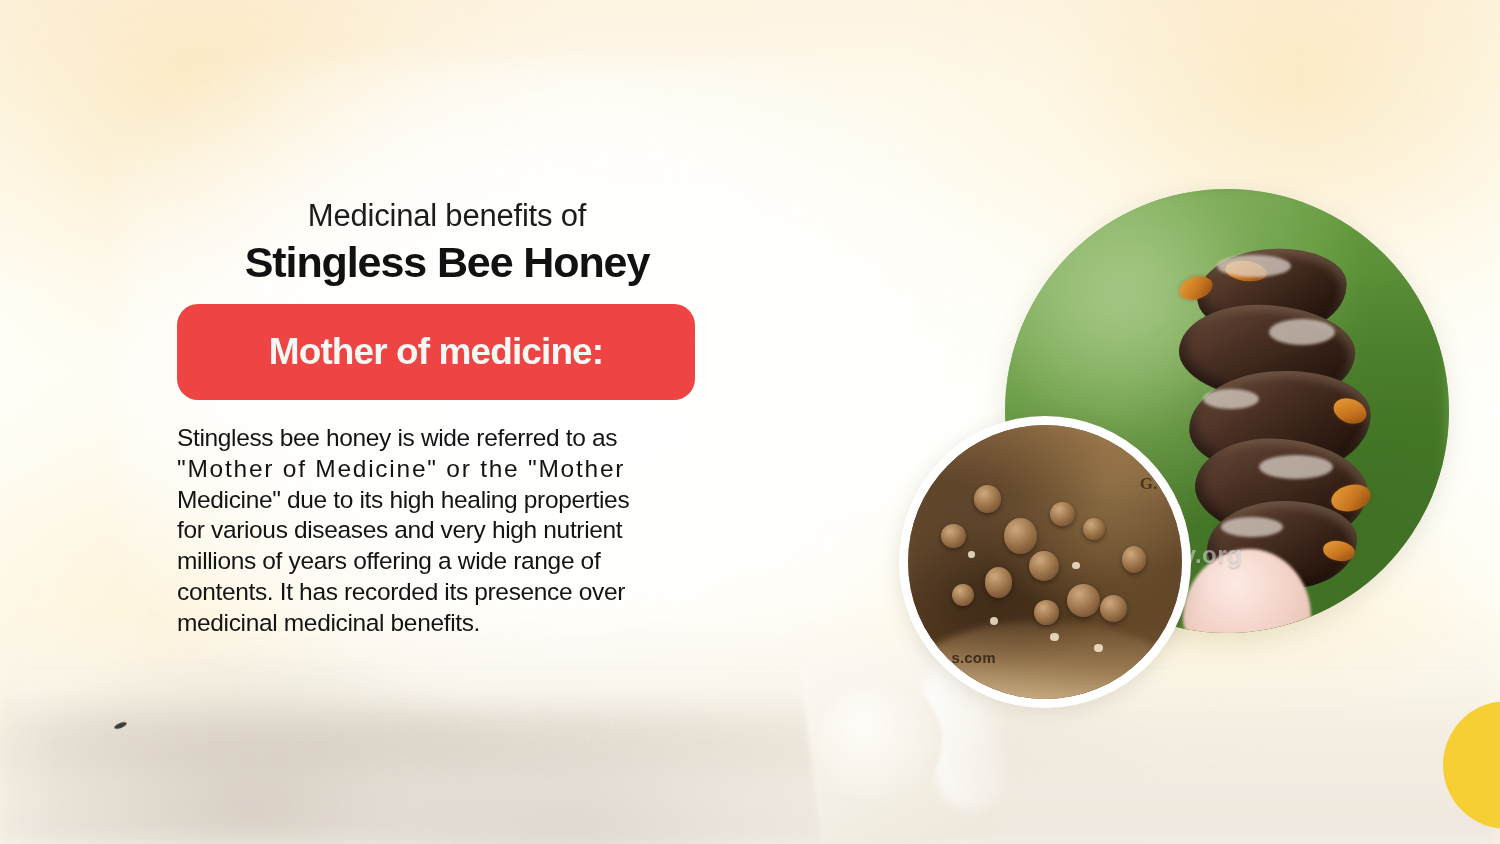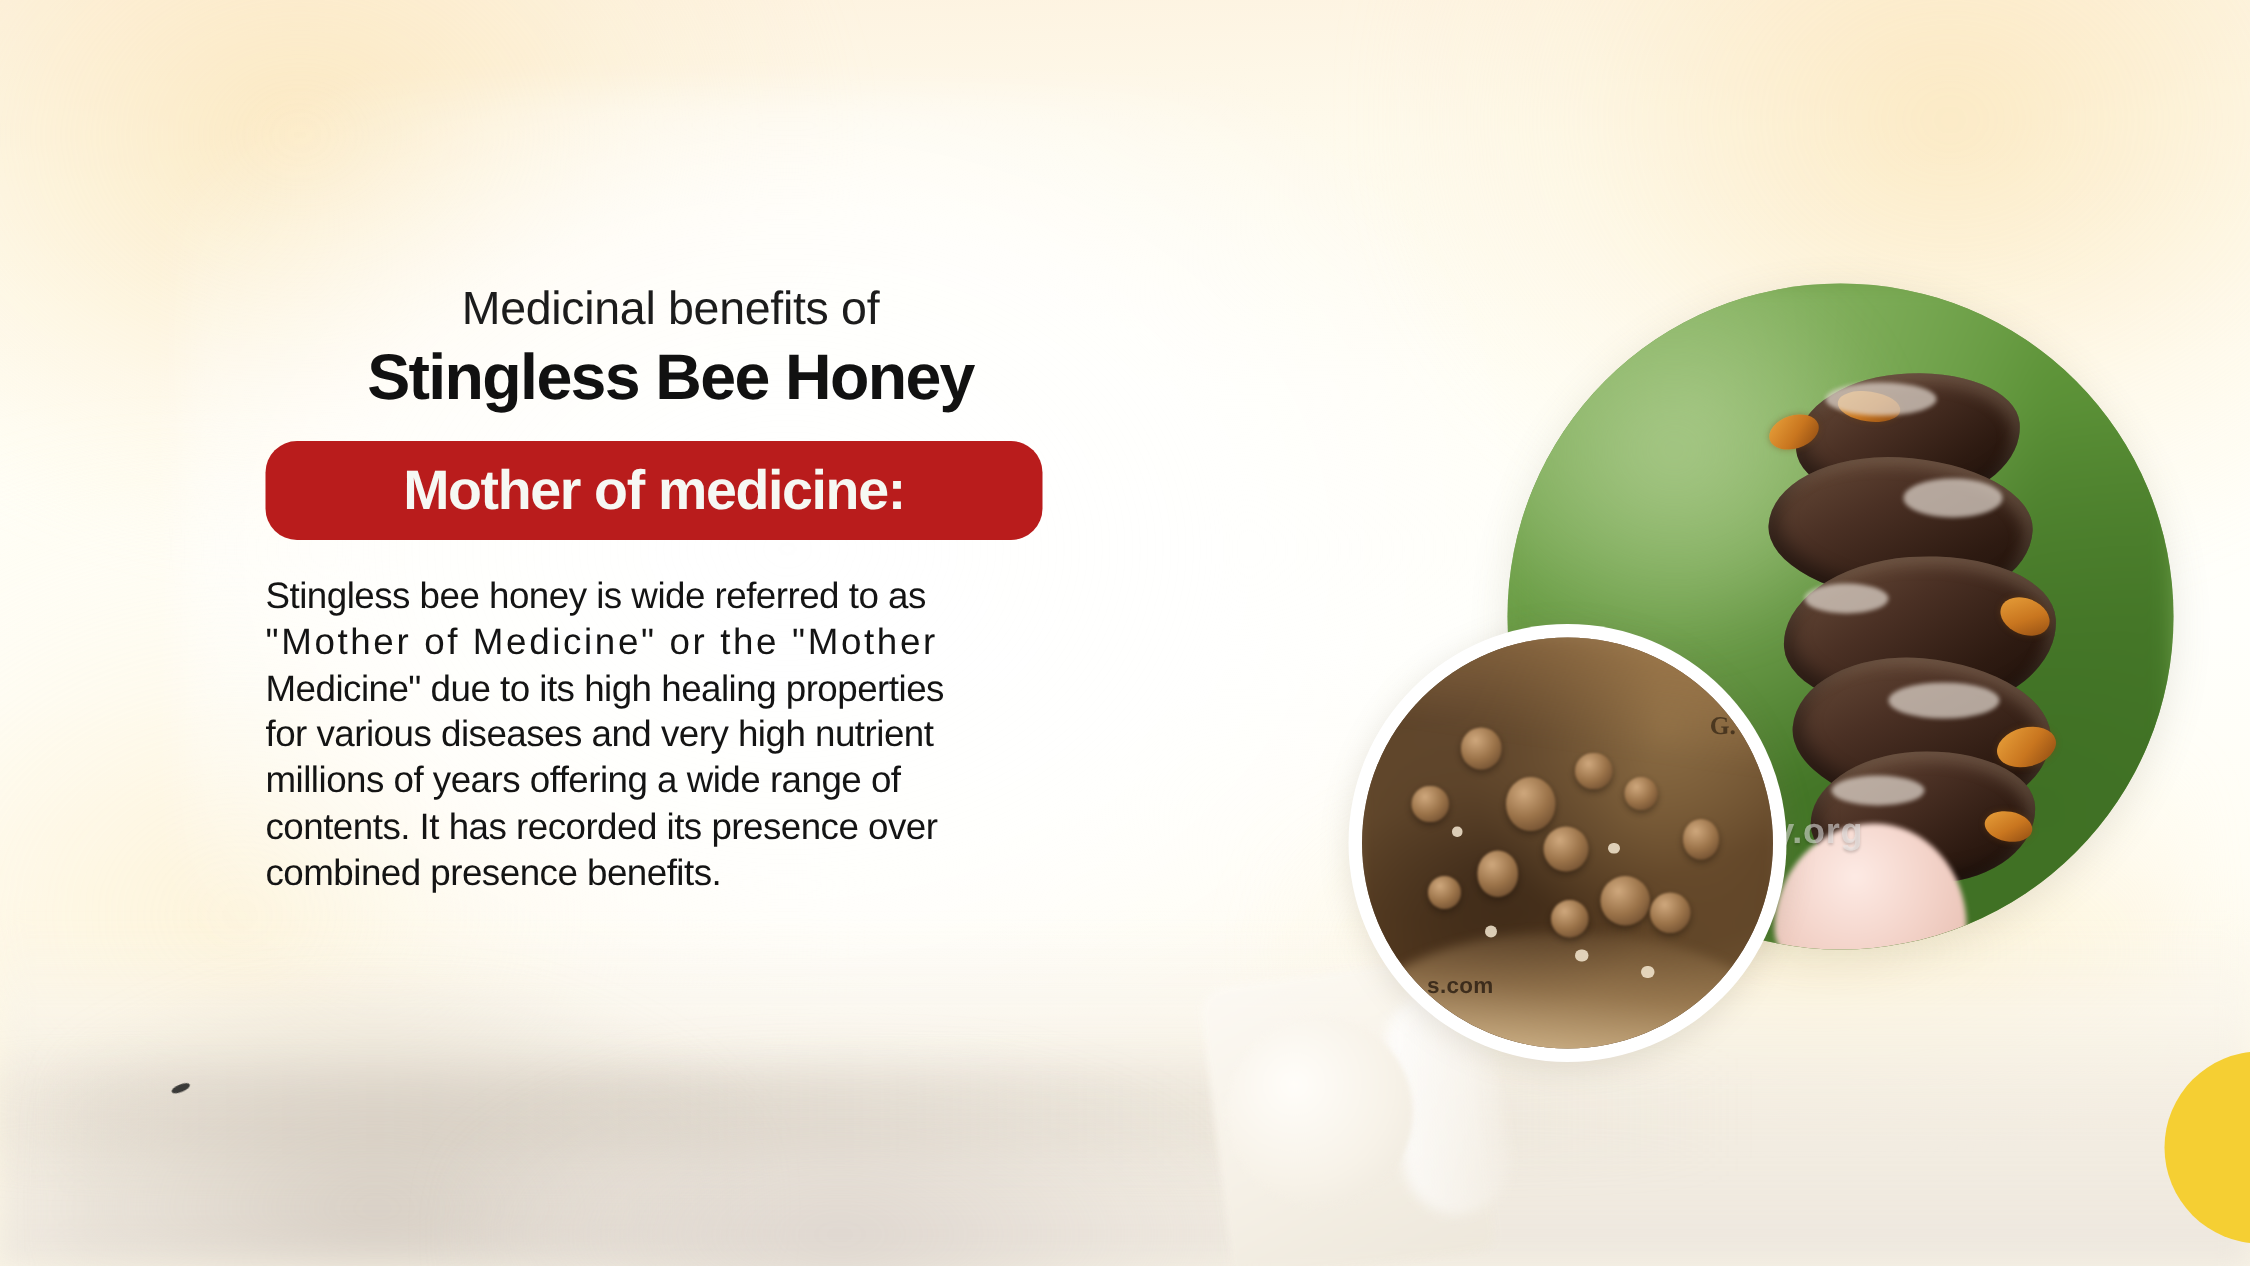--- a/index.html
+++ b/index.html
@@ -149,21 +149,21 @@
     width: 70px; height: 150px;
     background: linear-gradient(100deg, rgba(255,255,255,0.85), rgba(244,238,228,0.5));
     border-radius: 40px;
     transform: rotate(-9deg);
     filter: blur(4px);
   }
 
   
   .text-col {
     position: absolute;
-    left: 177px; top: 190px;
+    left: 177px; top: 200px;
     width: 540px;
   }
   .eyebrow {
     font-size: 31px;
     font-weight: 400;
     color: #1c1c1c;
     text-align: center;
     letter-spacing: -0.2px;
     line-height: 1.05;
     margin: 0 0 6px 0;
@@ -175,23 +175,23 @@
     color: #111111;
     text-align: center;
     letter-spacing: -1.1px;
     line-height: 1.08;
     margin: 0;
     white-space: nowrap;
   }
   .badge {
     margin-top: 19px;
     width: 518px;
-    height: 66px;
+    height: 96px;
     border-radius: 21px;
-    background: #b91c1c;
+    background: #ef4444;
     display: flex;
     align-items: center;
     justify-content: center;
     box-sizing: border-box;
   }
   .badge-text {
     font-size: 37px;
     font-weight: 700;
     color: #f6f8f3;
     letter-spacing: -0.9px;
@@ -465,17 +465,17 @@
       <span class="badge-text">Mother of medicine:</span>
     </div>
 
     <div class="body-copy">
       <div class="body-line">Stingless bee honey is wide referred to as</div>
       <div class="body-line stretched">"Mother of Medicine" or the "Mother</div>
       <div class="body-line">Medicine" due to its high healing properties</div>
       <div class="body-line">for various diseases and very high nutrient</div>
       <div class="body-line">millions of years offering a wide range of</div>
       <div class="body-line">contents. It has recorded its presence over</div>
-      <div class="body-line">combined presence benefits.</div>
+      <div class="body-line">medicinal medicinal benefits.</div>
     </div>
   </div>
 
 </div>
 
 </body></html>

